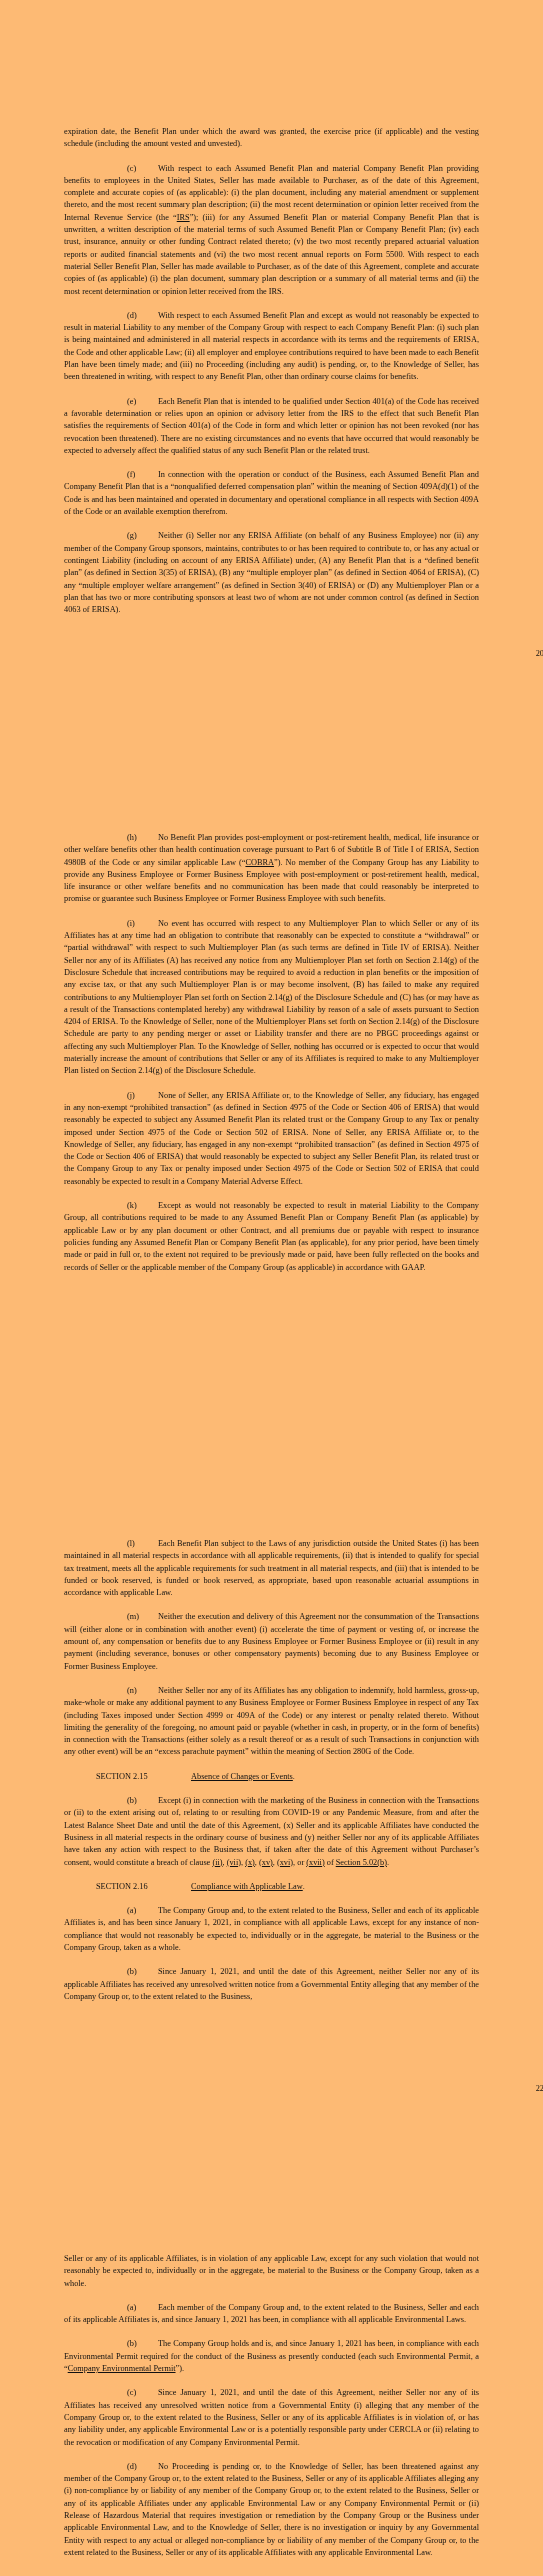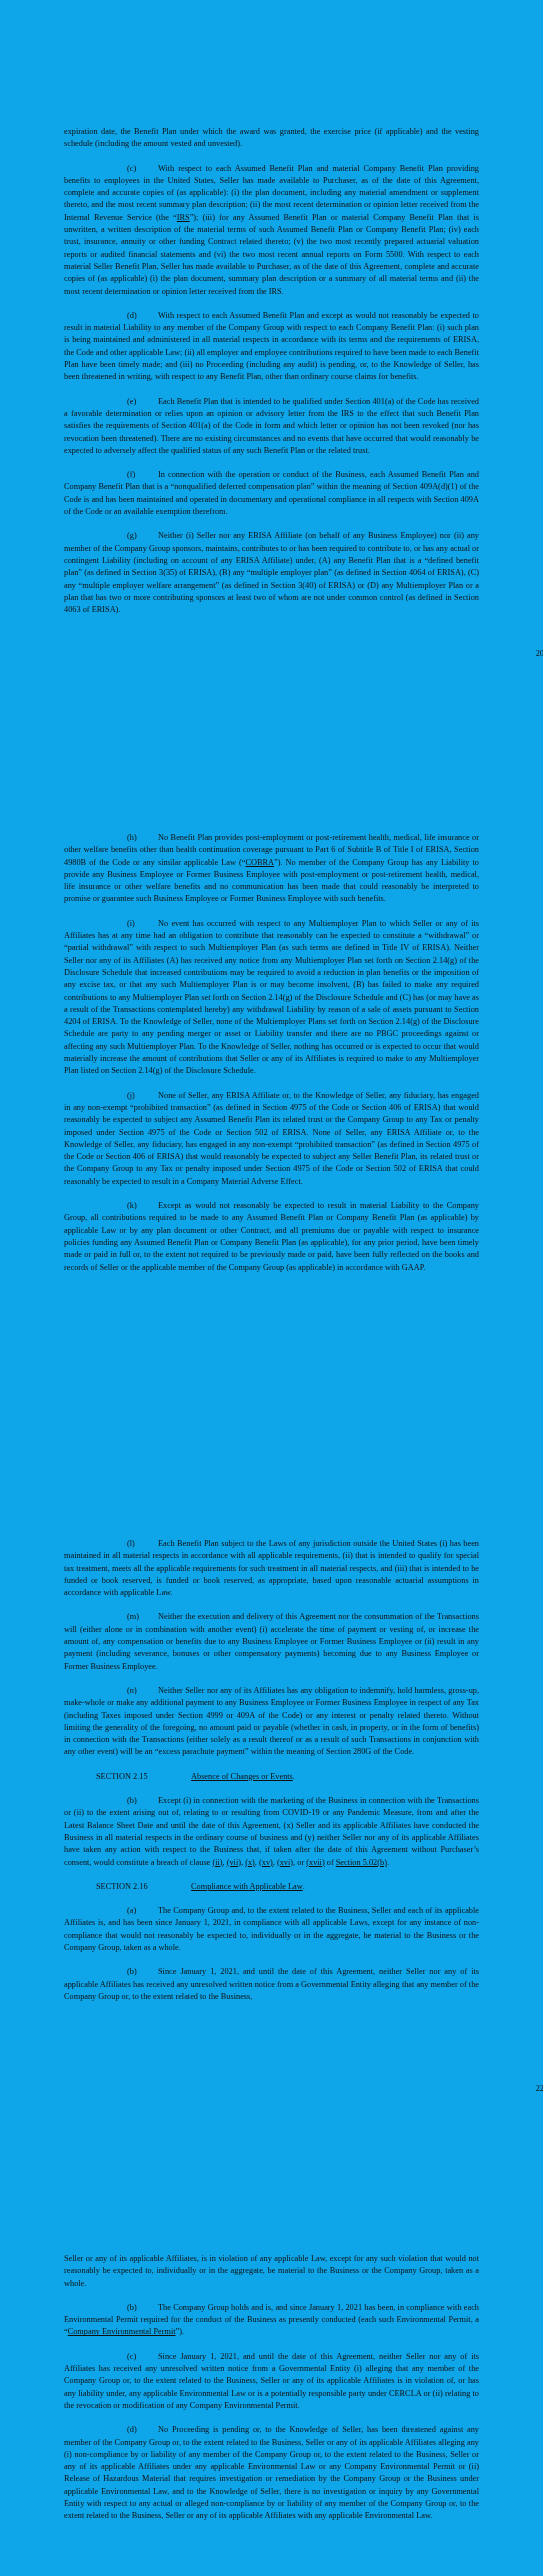--- a/index.html
+++ b/index.html
@@ -1,17 +1,17 @@
 <!DOCTYPE html>
 <html style="font-size:8.2px"><head>
 <meta charset="utf-8">
 <style>
   html, body { margin: 0; padding: 0; background: #ffffff; }
   body { width: 544px; font-family: "Liberation Serif", "DejaVu Serif", serif; color: #111111; }
-  .page { position: relative; width: 544px; height: 703px; overflow: hidden; background: #0ea5e9; }
+  .page { position: relative; width: 544px; height: 703px; overflow: hidden; background: #fdba74; }
   .content { position: absolute; left: 64px; width: 415px; font-size: 8.3px; line-height: 12.3px; }
   .p1 .content { top: 126px; }
   .p2 .content { top: 831px; top: 129px; }
   .p3 .content { top: 132px; }
   .p4 .content { top: 144px; }
   p { margin: 0 0 12px 0; text-align: justify; text-align-last: left; }
   .para .lbl { display: inline-block; margin-left: 63px; width: 31px; }
   .section-heading { margin-left: 32px; }
   .section-heading .num { display: inline-block; width: 95px; }
   u { text-decoration: underline; text-underline-offset: 1px; font-family: Liberation Serif, serif; }
@@ -52,19 +52,20 @@
         <p class="para"><span class="lbl">(b)</span><span>Except (i) in connection with the marketing of the Business in connection with the Transactions or (ii) to the extent arising out of, relating to or resulting from COVID-19 or any Pandemic Measure, from and after the Latest Balance Sheet Date and until the date of this Agreement, (x) Seller and its applicable Affiliates have conducted the Business in all material respects in the ordinary course of business and (y) neither Seller nor any of its applicable Affiliates have taken any action with respect to the Business that, if taken after the date of this Agreement without Purchaser’s consent, would constitute a breach of clause </span><u>(ii)</u><span>, </span><u>(vii)</u><span>, </span><u>(x)</u><span>, </span><u>(xv)</u><span>, </span><u>(xvi)</u><span>, or </span><u>(xvii)</u><span> of </span><u>Section 5.02(b)</u><span>.</span></p>
         <p class="section-heading"><span class="num">SECTION 2.16</span><u>Compliance with Applicable Law</u><span style="white-space: pre-wrap;">.</span></p>
         <p class="para"><span class="lbl">(a)</span><span>The Company Group and, to the extent related to the Business, Seller and each of its applicable Affiliates is, and has been since January 1, 2021, in compliance with all applicable Laws, except for any instance of non-compliance that would not reasonably be expected to, individually or in the aggregate, be material to the Business or the Company Group, taken as a whole.</span></p>
         <p class="para"><span class="lbl">(b)</span><span>Since January 1, 2021, and until the date of this Agreement, neither Seller nor any of its applicable Affiliates has received any unresolved written notice from a Governmental Entity alleging that any member of the Company Group or, to the extent related to the Business,</span></p>
       </div>
       <div class="page-number">22</div>
     </div>
     <div class="page p4">
       <div class="content">
         <p>Seller or any of its applicable Affiliates, is in violation of any applicable Law, except for any such violation that would not reasonably be expected to, individually or in the aggregate, be material to the Business or the Company Group, taken as a whole.</p>
+        <p class="para"><span class="lbl">(a)</span><span>Each member of the Company Group and, to the extent related to the Business, Seller and each of its applicable Affiliates is, and since January 1, 2021 has been, in compliance with all applicable Environmental Laws.</span></p>
         <p class="para"><span class="lbl">(b)</span><span>The Company Group holds and is, and since January 1, 2021 has been, in compliance with each Environmental Permit required for the conduct of the Business as presently conducted (each such Environmental Permit, a “</span><u>Company Environmental Permit</u><span>”).</span></p>
         <p class="para"><span class="lbl">(c)</span><span>Since January 1, 2021, and until the date of this Agreement, neither Seller nor any of its Affiliates has received any unresolved written notice from a Governmental Entity (i) alleging that any member of the Company Group or, to the extent related to the Business, Seller or any of its applicable Affiliates is in violation of, or has any liability under, any applicable Environmental Law or is a potentially responsible party under CERCLA or (ii) relating to the revocation or modification of any Company Environmental Permit.</span></p>
         <p class="para"><span class="lbl">(d)</span><span>No Proceeding is pending or, to the Knowledge of Seller, has been threatened against any member of the Company Group or, to the extent related to the Business, Seller or any of its applicable Affiliates alleging any (i) non-compliance by or liability of any member of the Company Group or, to the extent related to the Business, Seller or any of its applicable Affiliates under any applicable Environmental Law or any Company Environmental Permit or (ii) Release of Hazardous Material that requires investigation or remediation by the Company Group or the Business under applicable Environmental Law, and to the Knowledge of Seller, there is no investigation or inquiry by any Governmental Entity with respect to any actual or alleged non-compliance by or liability of any member of the Company Group or, to the extent related to the Business, Seller or any of its applicable Affiliates with any applicable Environmental Law.</span></p>
       </div>
     </div>
   </div>
 
 
 </body></html>

